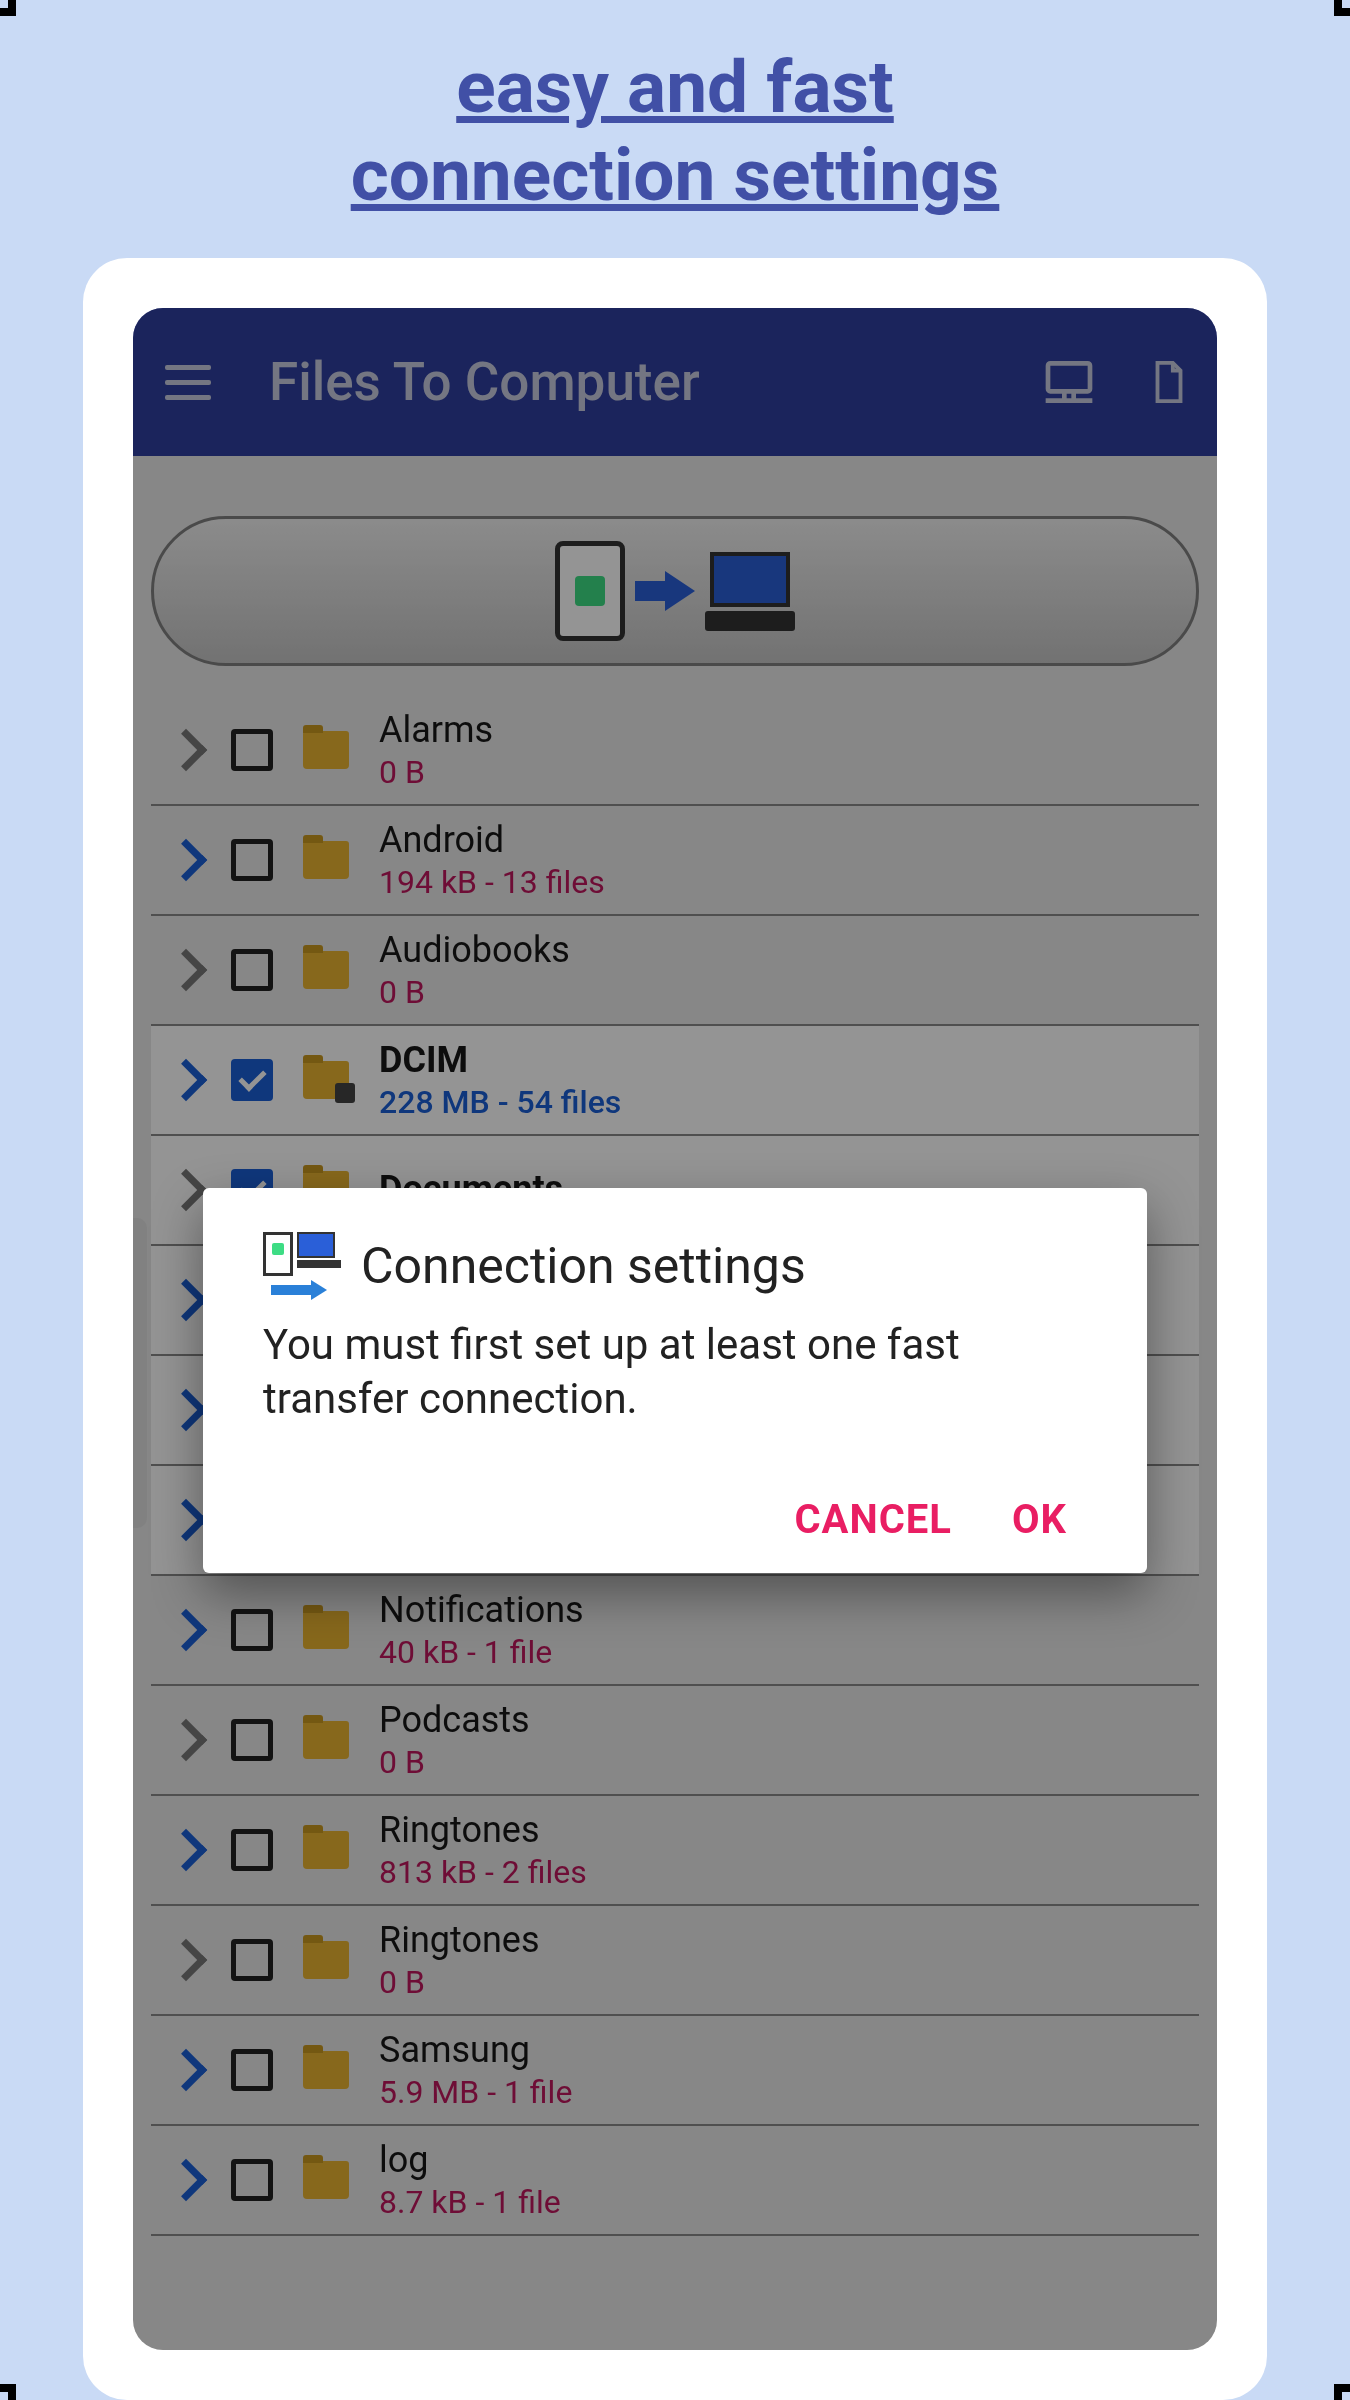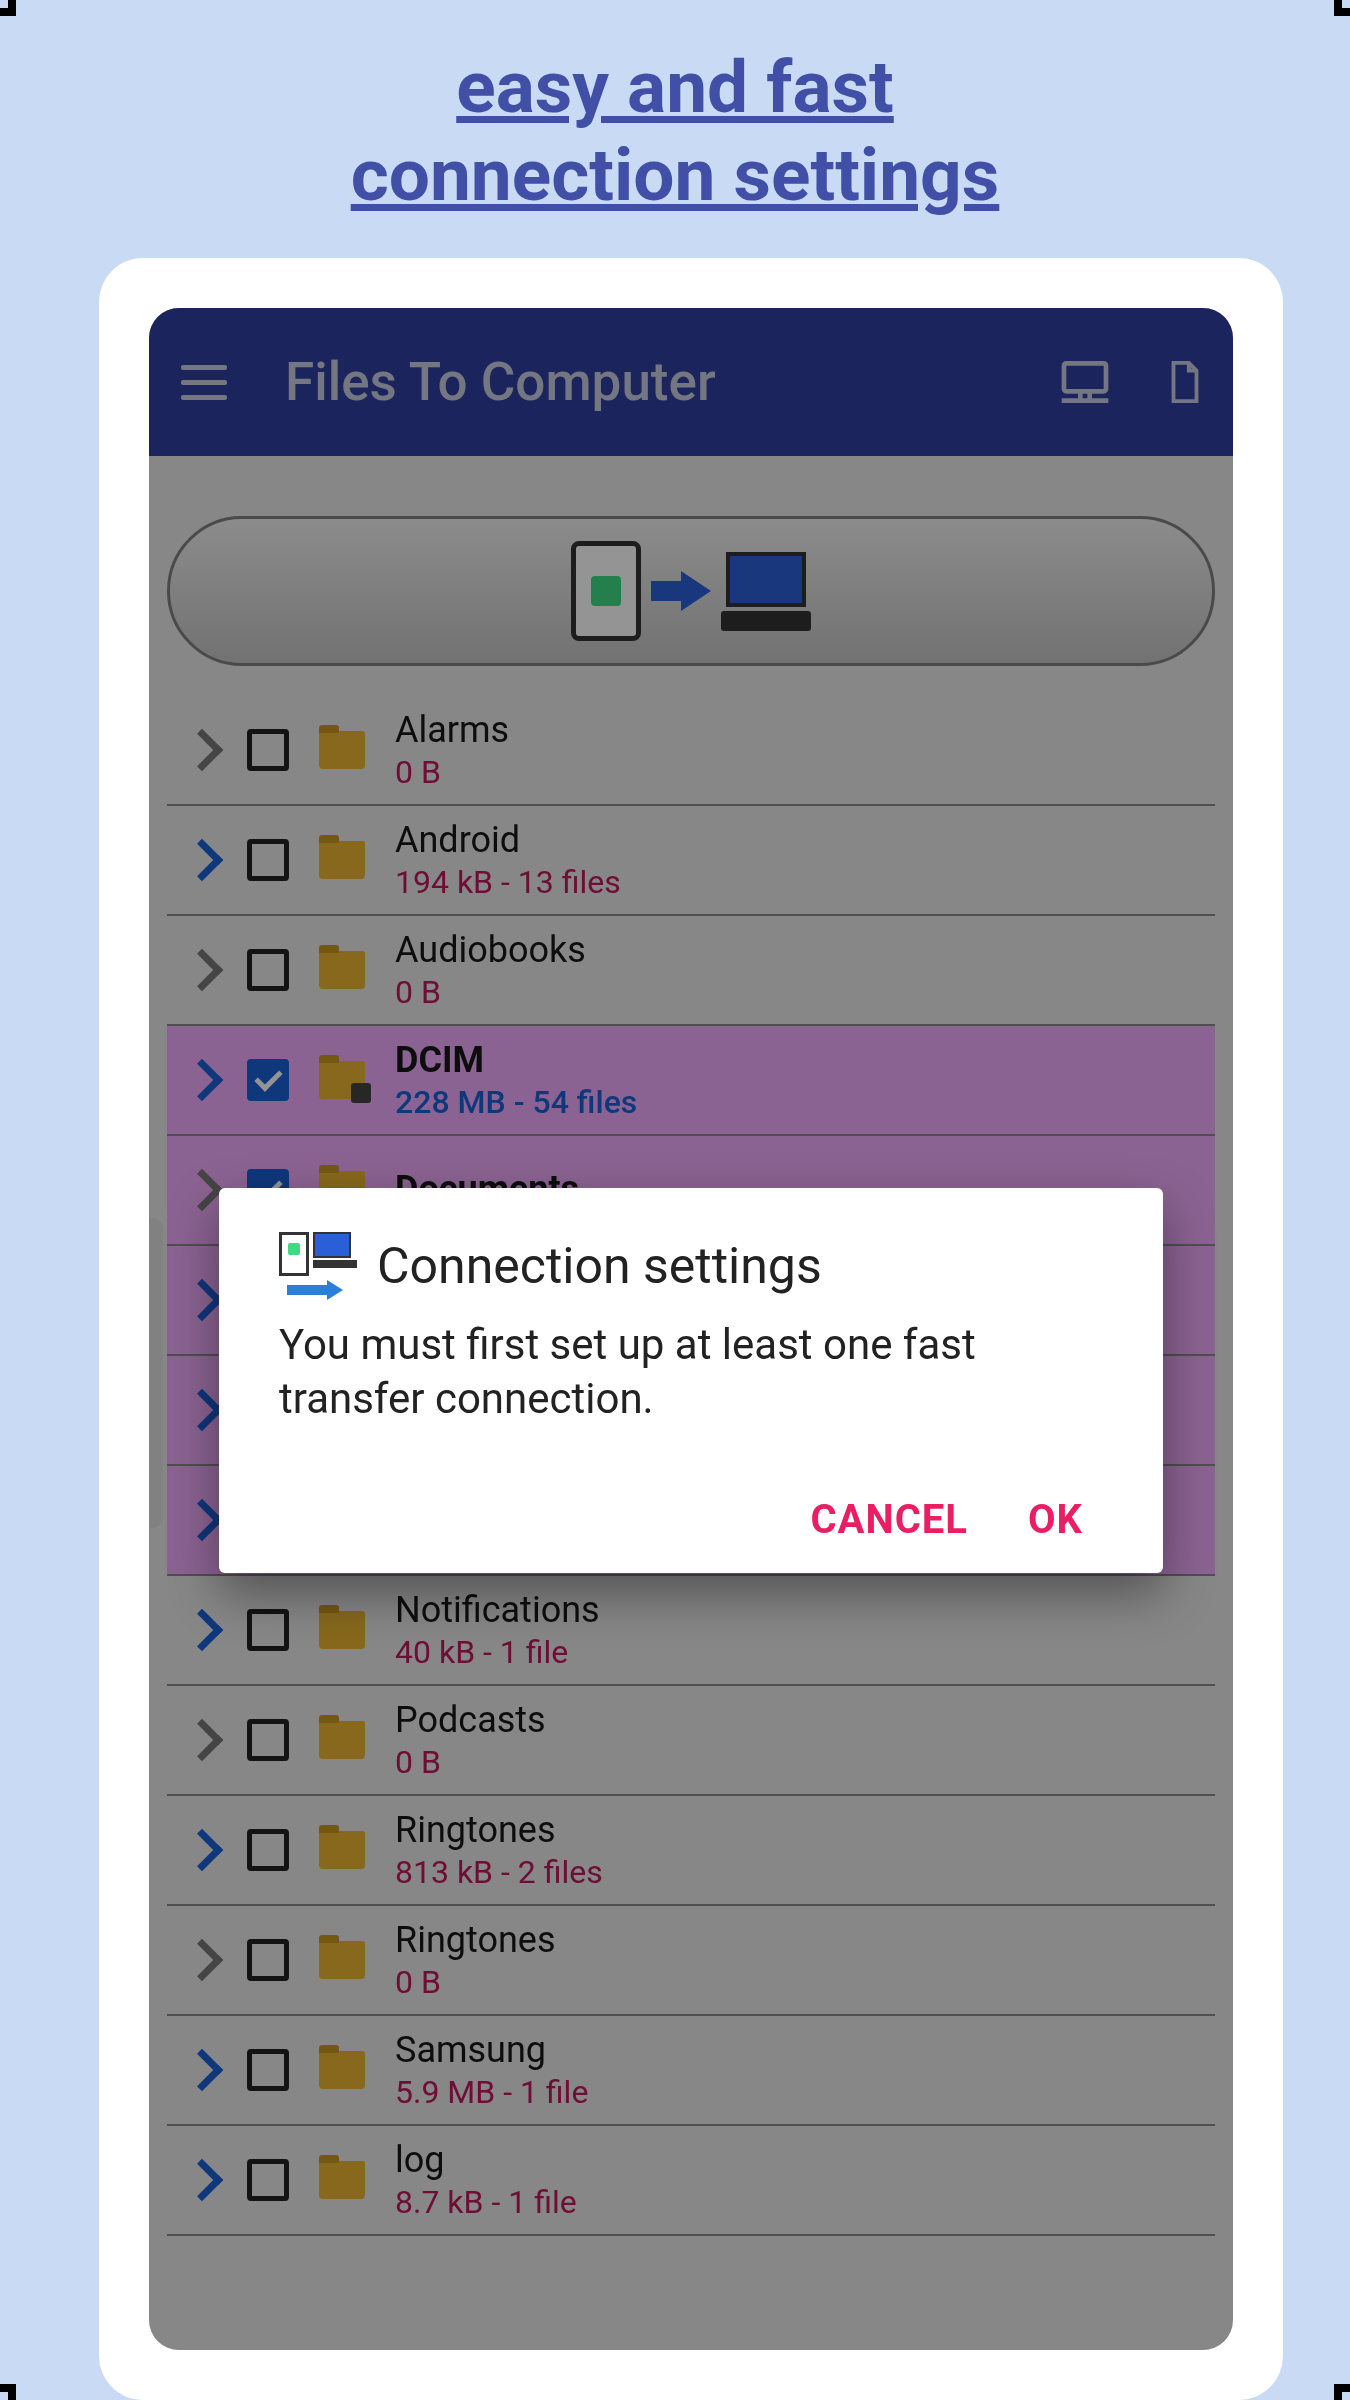--- a/index.html
+++ b/index.html
@@ -26,21 +26,21 @@
     padding-top: 44px;
     color: #4150a6;
     font-weight: 700;
     font-size: 73px;
     line-height: 1.2;
     text-decoration: underline;
   }
   .device-outer {
     position: absolute;
     top: 258px;
-    left: 99px;
+    left: 83px;
     width: 1184px;
     height: 2142px;
     background: #fff;
     border-radius: 44px;
     padding: 50px;
   }
   .device-screen {
     position: relative;
     width: 100%;
     height: 100%;
@@ -94,21 +94,21 @@
   .pc-kb{width:90px;height:20px;background:#333;margin-top:4px;border-radius:3px;}
   .file-list { padding: 0 18px; }
   .row {
     display: flex;
     align-items: center;
     height: 110px;
     border-bottom: 2px solid #888;
     gap: 30px;
     padding-left: 20px;
   }
-  .row.selected { background: #f0abfc; }
+  .row.selected { background: #ffffff; }
   .chev {
     width: 30px; height: 30px;
     border-right: 7px solid;
     border-bottom: 7px solid;
     transform: rotate(-45deg);
   }
   .chev.gray { border-color: #777; }
   .chev.blue { border-color: #1a5fd6; }
   .checkbox {
     width: 42px; height: 42px;

